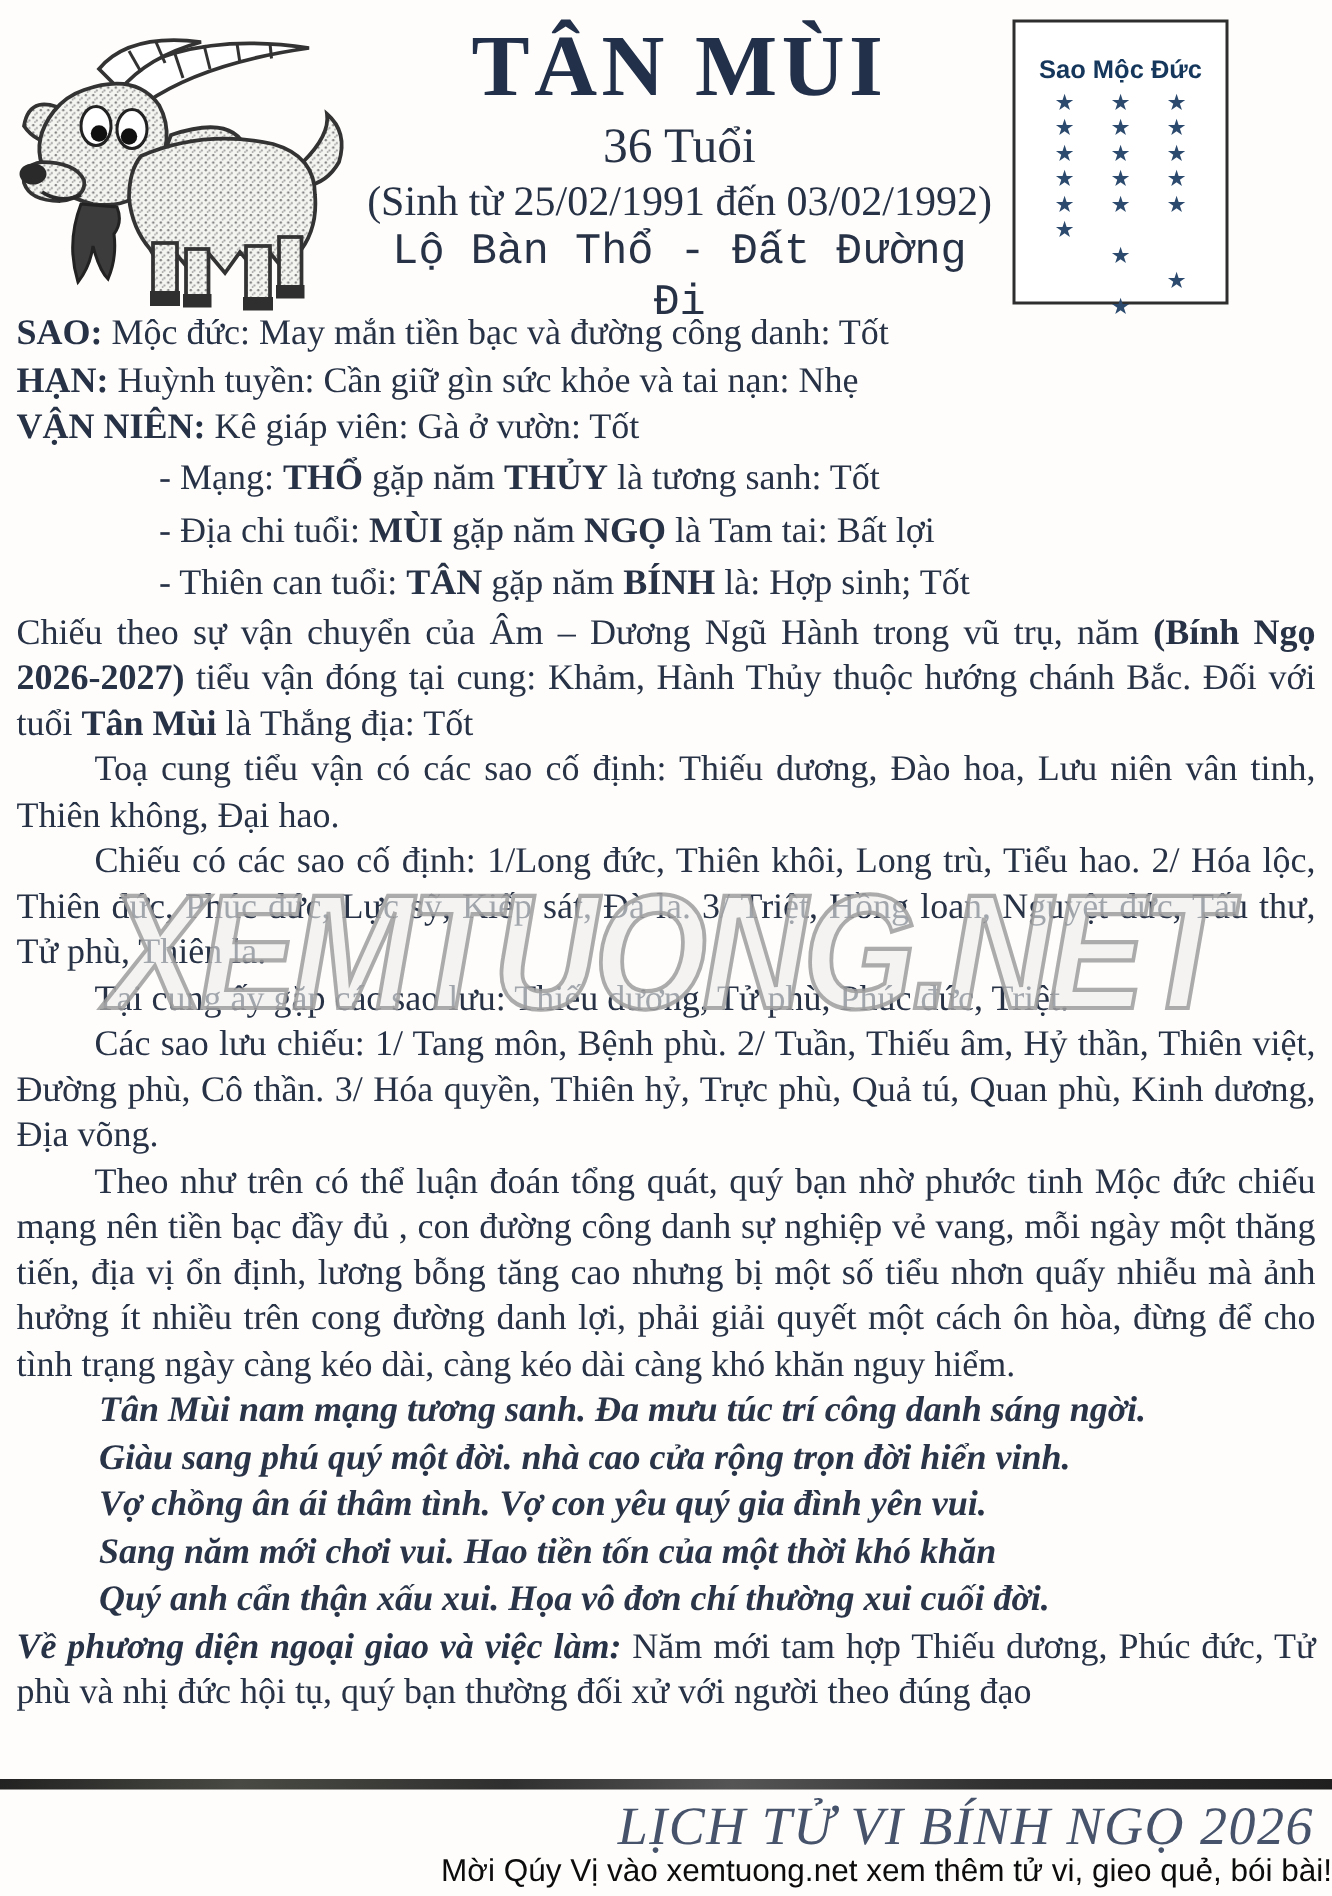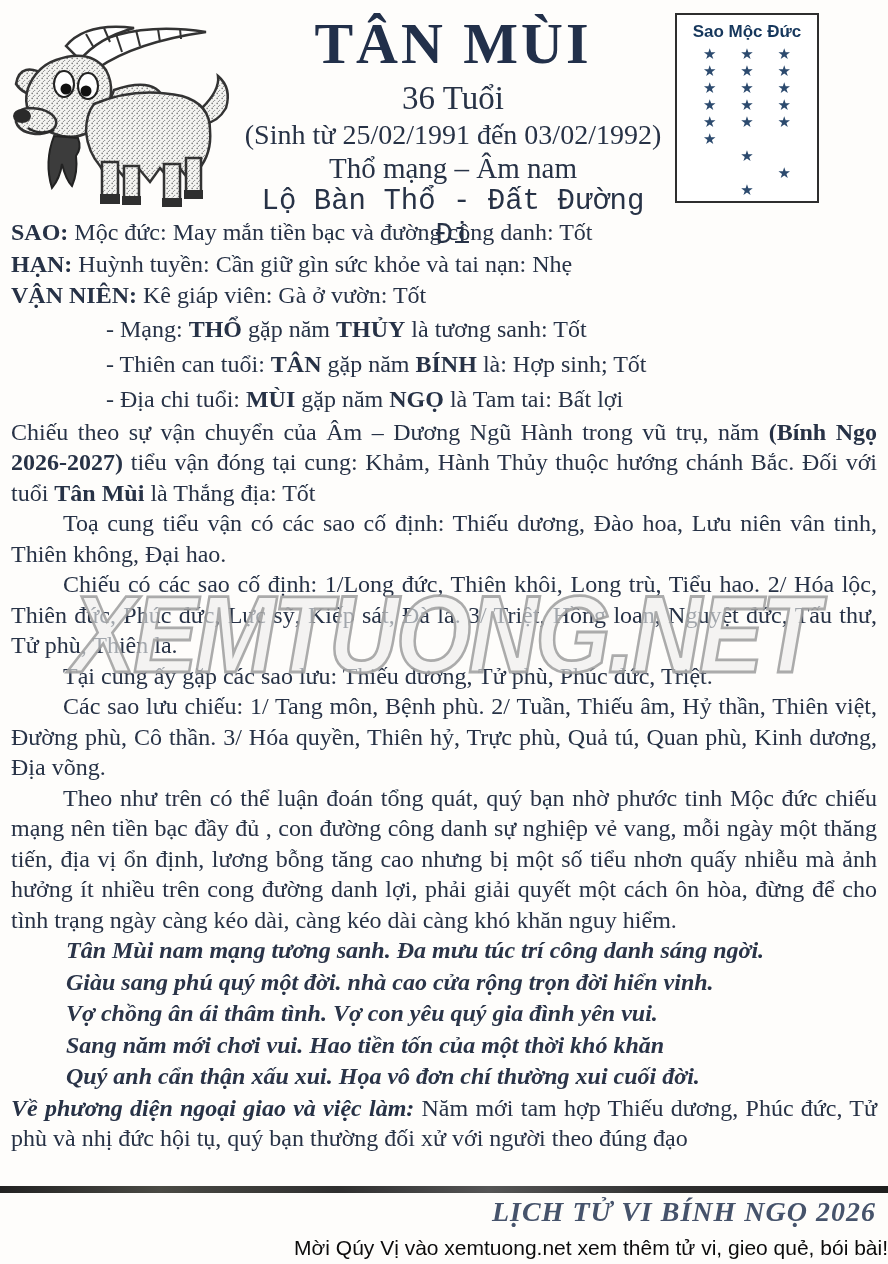--- a/index.html
+++ b/index.html
@@ -9,30 +9,30 @@
   
   #goat{position:absolute;left:6px;top:12px;width:228px;height:198px;}
   #header-center{position:absolute;left:238px;top:12px;width:430px;text-align:center;}
   .doc-title{font-size:58px;font-weight:bold;letter-spacing:3px;line-height:64px;color:#22304a;}
   .doc-age{font-size:33px;line-height:40px;margin-top:2px;}
   .doc-birth{font-size:28px;line-height:33px;white-space:nowrap;}
   .doc-menh{font-size:29px;line-height:34px;}
   .doc-menh2{font-size:29px;line-height:34px;font-family:Liberation Mono, monospace;}
 
   #star-box{position:absolute;left:675px;top:13px;width:144px;height:190px;
-            border:2px solid #2e2e2e;background:#fff;box-sizing:border-box;padding-top:7px;}
+            border:2px solid #2e2e2e;background:#fff;box-sizing:border-box;padding-top:22px;}
   #star-box .sb-title{font-family:"Liberation Sans",sans-serif;font-weight:bold;
             font-size:17px;color:#16375c;text-align:center;margin-bottom:4px;}
   #star-grid{display:grid;grid-template-columns:repeat(3,1fr);row-gap:1px;
             width:112px;margin:0 auto;}
   .star-cell{height:16px;line-height:16px;text-align:center;font-size:15px;
             color:var(--star,#2c4a6e);}
 
   
-  #doc-body{position:absolute;left:11px;top:217px;width:866px;z-index:1;
+  #doc-body{position:absolute;left:11px;top:207px;width:866px;z-index:1;
             font-size:24px;line-height:30.5px;}
   .line{line-height:31.5px;white-space:nowrap;}
   .dash{margin-left:95px;line-height:35px;}
   .b{font-weight:bold;}
   .bi{font-weight:bold;font-style:italic;}
   .para{text-align:justify;}
   .ind{text-indent:52px;}
   .verse{margin-left:55px;font-weight:bold;font-style:italic;line-height:31.5px;
          color:#2a3448;}
 
@@ -40,21 +40,21 @@
   #watermark{position:absolute;left:0;top:572px;width:888px;text-align:center;z-index:2;
       font-family:"Liberation Sans",sans-serif;font-weight:bold;font-style:italic;
       font-size:97px;letter-spacing:-3px;transform:scaleY(1.12);transform-origin:top;
       color:rgba(238,238,236,0.62);-webkit-text-stroke:2.5px rgba(158,158,158,0.85);
       pointer-events:none;}
 
   
   #rule{position:absolute;left:0;top:1186px;width:888px;height:7px;z-index:1;
         background:linear-gradient(90deg,#222 0%,#4a4a44 18%,#2f2f2f 38%,#555 55%,#303030 75%,#1f1f1f 100%);}
   #footer-title{position:absolute;right:12px;top:1196px;z-index:1;
-        font-weight:bold;font-style:italic;font-size:28px;letter-spacing:1px;
+        font-weight:normal;font-style:italic;font-size:36px;letter-spacing:1px;
         color:var(--footer,#46536b);}
   #bottom-note{position:absolute;left:0;top:1236px;width:888px;text-align:right;z-index:3;
         font-family:"Liberation Sans",sans-serif;font-size:21px;color:#0c0c0c;}
 </style>
 </head>
 <body>
 
 <div id="page" style="--ink: #273246; --star: #2c4a6e; --footer: #46536b;">
 
   <svg id="goat" viewBox="0 0 228 198" xmlns="http://www.w3.org/2000/svg">
@@ -109,21 +109,20 @@
         <path d="M116 184 h19 v9 h-19 z"></path>
       <path d="M156 186 h20 v9 h-20 z"></path>
         <path d="M178 178 h19 v9 h-19 z"></path>
     </g>
   </svg>
 
   <div id="header-center">
     <div class="doc-title">TÂN MÙI</div>
     <div class="doc-age">36 Tuổi</div>
     <div class="doc-birth">(Sinh từ 25/02/1991 đến 03/02/1992)</div>
-    <div class="doc-menh">Thổ mạng – Âm nam</div>
     <div class="doc-menh2">Lộ Bàn Thổ - Đất Đường Đi</div>
   </div>
 
   <div id="star-box">
     <div class="sb-title">Sao Mộc Đức</div>
     <div id="star-grid">
         <span class="star-cell">★</span>
         <span class="star-cell">★</span>
         <span class="star-cell">★</span>
         <span class="star-cell">★</span>
@@ -152,22 +151,22 @@
         <span class="star-cell"></span>
       </div>
   </div>
 
   <div id="doc-body">
     <div class="line"><span class="b">SAO: </span><span>Mộc đức: May mắn tiền bạc và đường công danh: Tốt</span></div>
     <div class="line"><span class="b">HẠN: </span><span>Huỳnh tuyền: Cần giữ gìn sức khỏe và tai nạn: Nhẹ</span></div>
     <div class="line"><span class="b">VẬN NIÊN: </span><span>Kê giáp viên: Gà ở vườn: Tốt</span></div>
 
     <div class="line dash"><span>- Mạng: </span><span class="b">THỔ</span><span> gặp năm </span><span class="b">THỦY</span><span> là tương sanh: Tốt</span></div>
+    <div class="line dash"><span>- Địa chi tuổi: </span><span class="b">MÙI</span><span> gặp năm </span><span class="b">NGỌ</span><span> là Tam tai: Bất lợi</span></div>
     <div class="line dash"><span>- Thiên can tuổi: </span><span class="b">TÂN</span><span> gặp năm </span><span class="b">BÍNH</span><span> là: Hợp sinh; Tốt</span></div>
-    <div class="line dash"><span>- Địa chi tuổi: </span><span class="b">MÙI</span><span> gặp năm </span><span class="b">NGỌ</span><span> là Tam tai: Bất lợi</span></div>
 
     <div class="para"><span>Chiếu theo sự vận chuyển của Âm – Dương Ngũ Hành trong vũ trụ, năm </span><span class="b">(Bính Ngọ 2026-2027)</span><span> tiểu vận đóng tại cung: Khảm, Hành Thủy thuộc hướng chánh Bắc. Đối với tuổi </span><span class="b">Tân Mùi</span><span> là Thắng địa: Tốt</span></div>
 
     <div class="para ind">Toạ cung tiểu vận có các sao cố định: Thiếu dương, Đào hoa, Lưu niên vân tinh, Thiên không, Đại hao.</div>
     <div class="para ind">Chiếu có các sao cố định: 1/Long đức, Thiên khôi, Long trù, Tiểu hao. 2/ Hóa lộc, Thiên đức, Phúc đức, Lực sỹ, Kiếp sát, Đà la. 3/ Triệt, Hồng loan, Nguyệt đức, Tấu thư, Tử phù, Thiên la.</div>
     <div class="para ind">Tại cung ấy gặp các sao lưu: Thiếu dương, Tử phù, Phúc đức, Triệt.</div>
     <div class="para ind">Các sao lưu chiếu: 1/ Tang môn, Bệnh phù. 2/ Tuần, Thiếu âm, Hỷ thần, Thiên việt, Đường phù, Cô thần. 3/ Hóa quyền, Thiên hỷ, Trực phù, Quả tú, Quan phù, Kinh dương, Địa võng.</div>
     <div class="para ind">Theo như trên có thể luận đoán tổng quát, quý bạn nhờ phước tinh Mộc đức chiếu mạng nên tiền bạc đầy đủ , con đường công danh sự nghiệp vẻ vang, mỗi ngày một thăng tiến, địa vị ổn định, lương bỗng tăng cao nhưng bị một số tiểu nhơn quấy nhiễu mà ảnh hưởng ít nhiều trên cong đường danh lợi, phải giải quyết một cách ôn hòa, đừng để cho tình trạng ngày càng kéo dài, càng kéo dài càng khó khăn nguy hiểm.</div>
 
     <div class="verse">Tân Mùi nam mạng tương sanh. Đa mưu túc trí công danh sáng ngời.</div>

